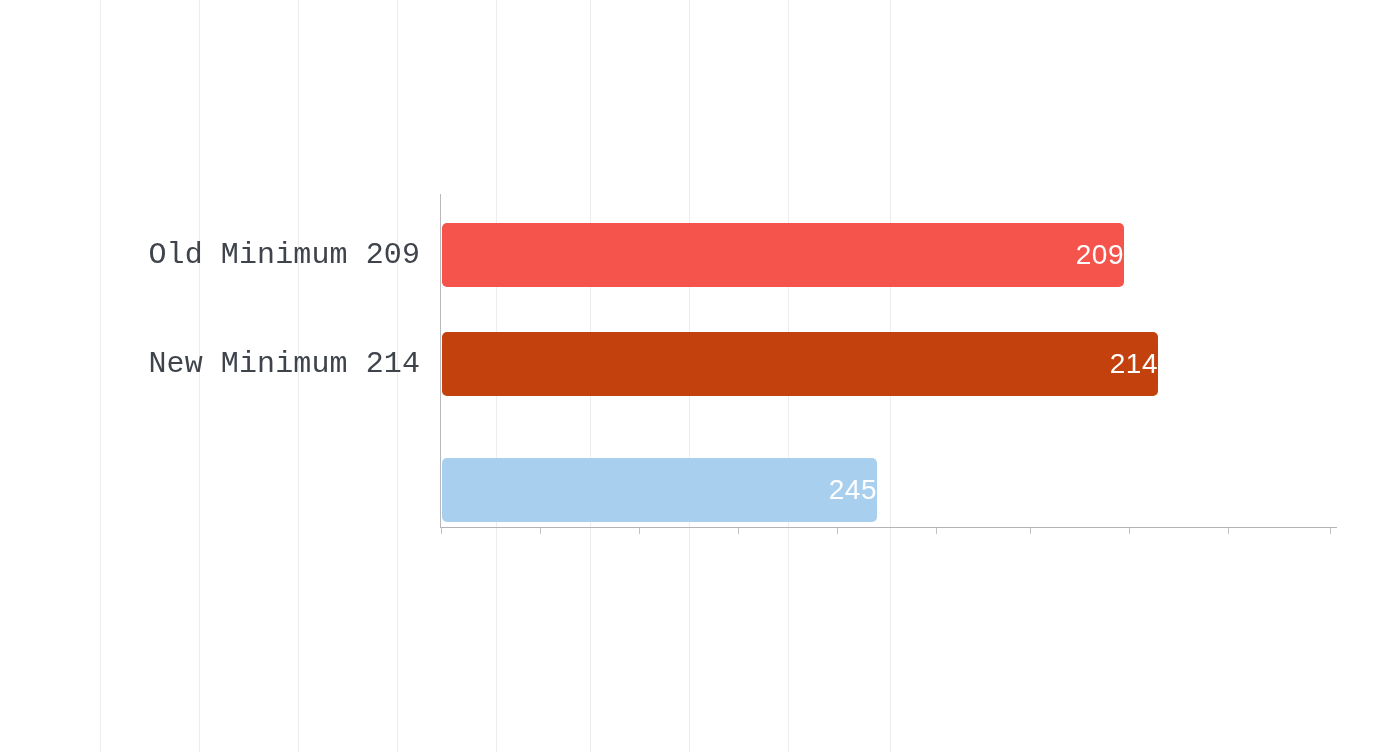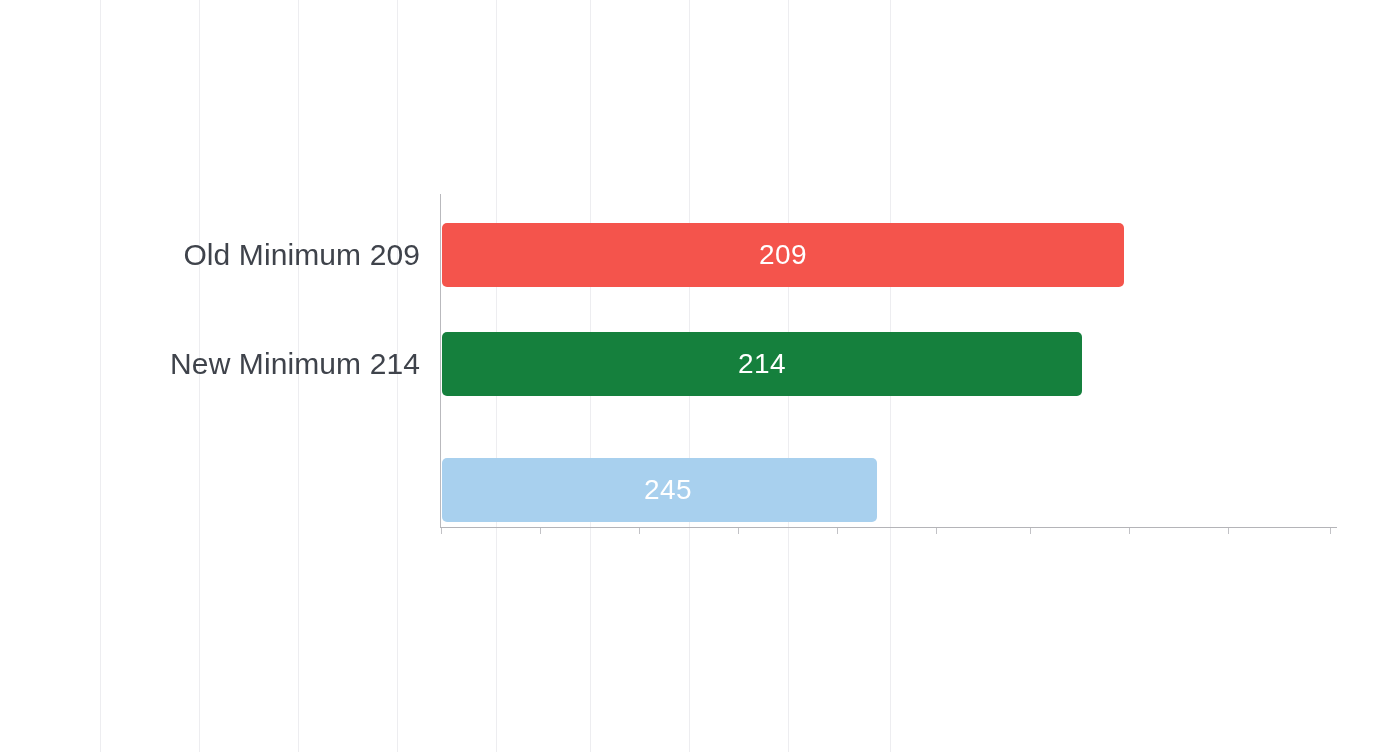--- a/index.html
+++ b/index.html
@@ -77,32 +77,33 @@
     top: 0;
     height: 64px;
     line-height: 64px;
     right: 972px;           
     white-space: nowrap;
     text-align: left;
     font-size: 30px;
     font-weight: 300;
     color: #3f434b;
     letter-spacing: 0.1px;
+    font-family: Liberation Mono, monospace;
   }
 
   .bar {
     position: absolute;
     left: 442px;
     top: 0;
     height: 64px;
     border-radius: 5px;
     box-sizing: border-box;
     display: flex;
     align-items: center;
-    justify-content: center;
+    justify-content: flex-end;
   }
 
   .bar-value {
     color: #ffffff;
     font-size: 28px;
     font-weight: 300;
     letter-spacing: 0.5px;
     user-select: none;
   }
 </style>
@@ -139,21 +140,21 @@
 
   <div class="row" style="top:223px; width:1392px;">
     <div class="row-label">Old Minimum 209</div>
     <div class="bar" style="width:682px; background:#f4544c;">
       <span class="bar-value">209</span>
     </div>
   </div>
 
   <div class="row" style="top:332px; width:1392px;">
     <div class="row-label">New Minimum 214</div>
-    <div class="bar" style="width:640px; background:#15803d;">
+    <div class="bar" style="width:716px; background:#c2410c;">
       <span class="bar-value">214</span>
     </div>
   </div>
 
   <div class="row" style="top:458px; width:1392px;">
     <div class="bar" style="width:435px; background:#a8d0ee;padding-left:17px;">
       <span class="bar-value">245</span>
     </div>
   </div>
 

